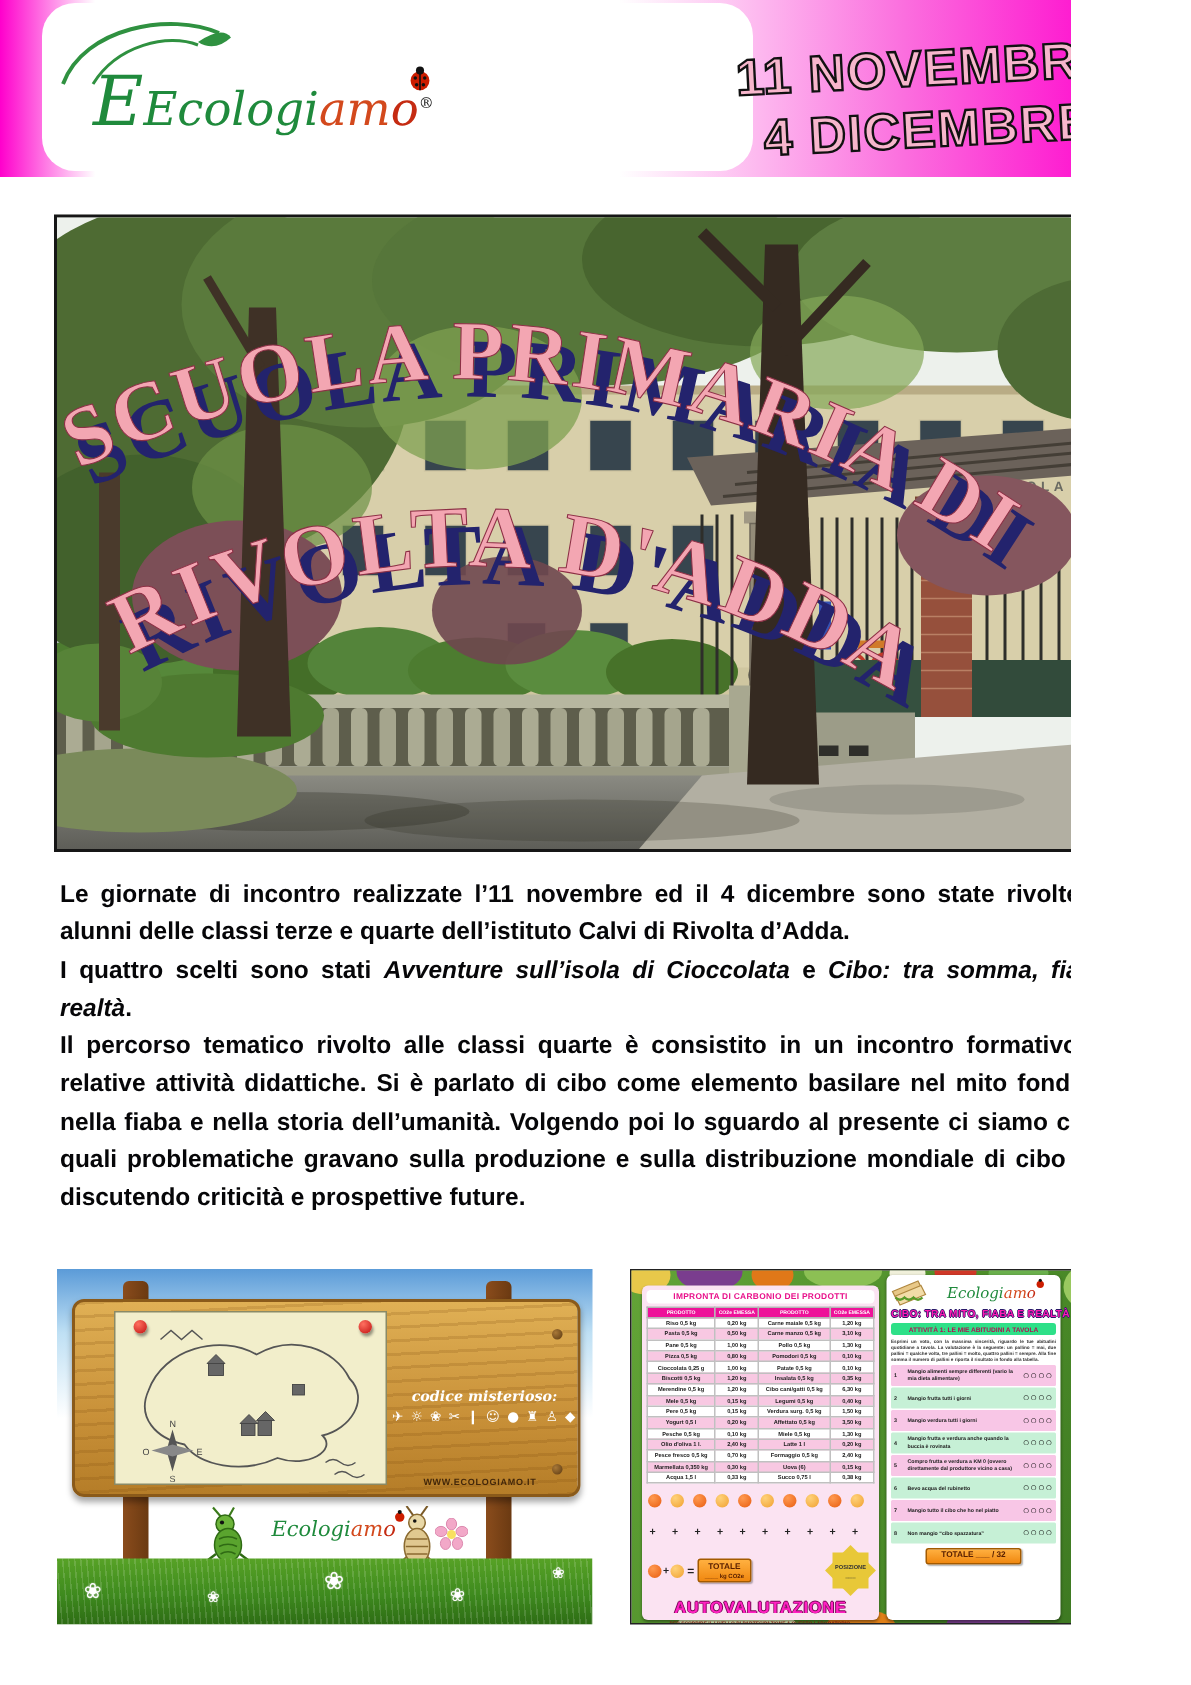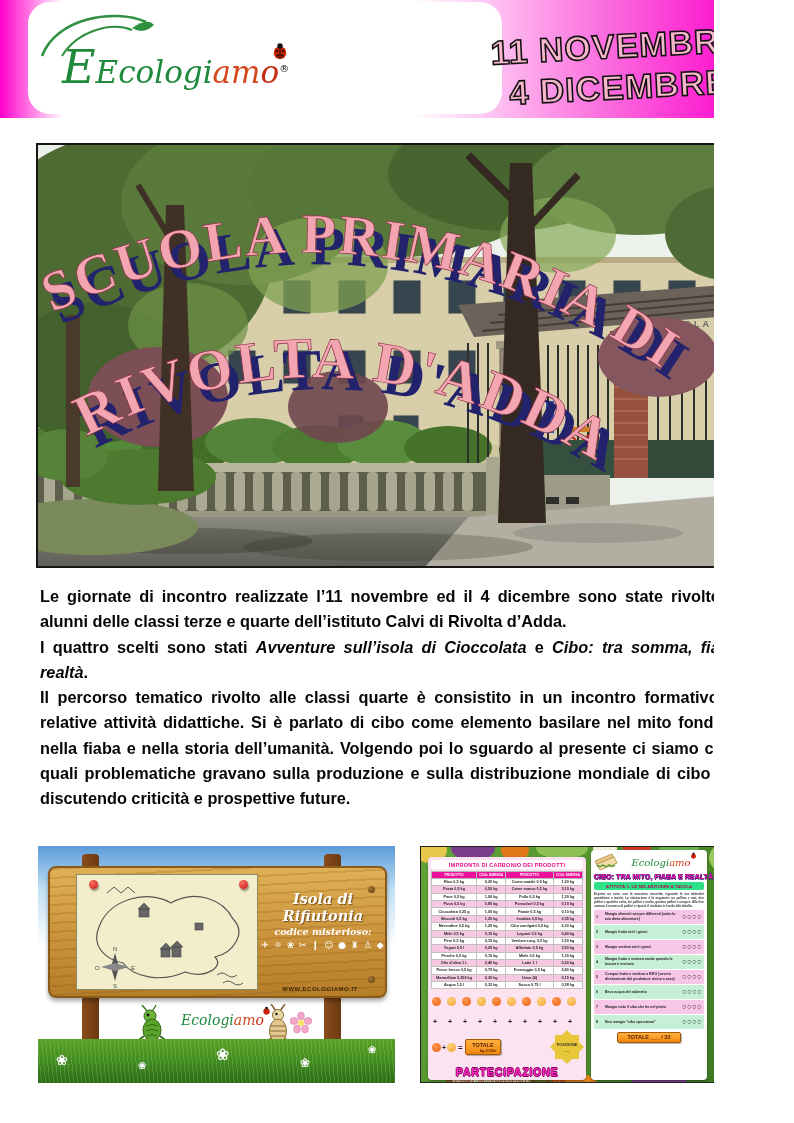--- a/index.html
+++ b/index.html
@@ -408,21 +408,20 @@
             <polygon points="24,92 38,88 52,92 38,96" fill="#888"></polygon>
             <text x="36" y="76" font-size="6" fill="#444">N</text>
             <text x="54" y="95" font-size="6" fill="#444">E</text>
             <text x="36" y="113" font-size="6" fill="#444">S</text>
             <text x="18" y="95" font-size="6" fill="#444">O</text>
           </g>
         </svg>
         <div class="pin" style="left:12px; top:5px"></div>
         <div class="pin" style="left:162px; top:5px"></div>
       </div>
-      <div class="sign-title">Isola di Rifiutonia</div>
       <div class="sign-code-label">codice misterioso:</div>
       <div class="sign-code-symbols">✈ ☼ ❀ ✂ ❙ ☺ ● ♜ ♙ ◆</div>
       <div class="sign-site">WWW.ECOLOGIAMO.IT</div>
       <div class="screw" style="left:318px; top:18px"></div>
       <div class="screw" style="left:318px; top:108px"></div>
     </div>
     <svg class="critter" style="left:96px; top:158px" width="36" height="40" viewBox="0 0 36 40">
       <line x1="14" y1="8" x2="8" y2="1" stroke="#3a7a1a" stroke-width="1.4"></line>
       <line x1="18" y1="8" x2="22" y2="1" stroke="#3a7a1a" stroke-width="1.4"></line>
       <circle cx="16" cy="12" r="6" fill="#6cb43a" stroke="#2f6a14"></circle>
@@ -610,21 +609,21 @@
         <span class="equals">=</span>
         <span class="totale-box">
           <span class="t1">TOTALE</span>
           <span class="t2">____ kg CO2e</span>
         </span>
         <span class="burst posizione">
           <span class="p1">POSIZIONE</span>
           <span class="p2">___</span>
         </span>
       </div>
-      <div class="autoval-title">PARTECIPAZIONE</div>
+      <div class="autoval-title">AUTOVALUTAZIONE</div>
       <div class="autoval-text">
         <div>PER SCOPRIRE IL LIVELLO DI PARTECIPAZIONE A QUESTO LABORATORIO,</div>
 
       </div>
 
     </div>
 
     <div class="card card-habits">
       <div class="hab-head">
         <svg width="24" height="19" viewBox="0 0 24 19">

